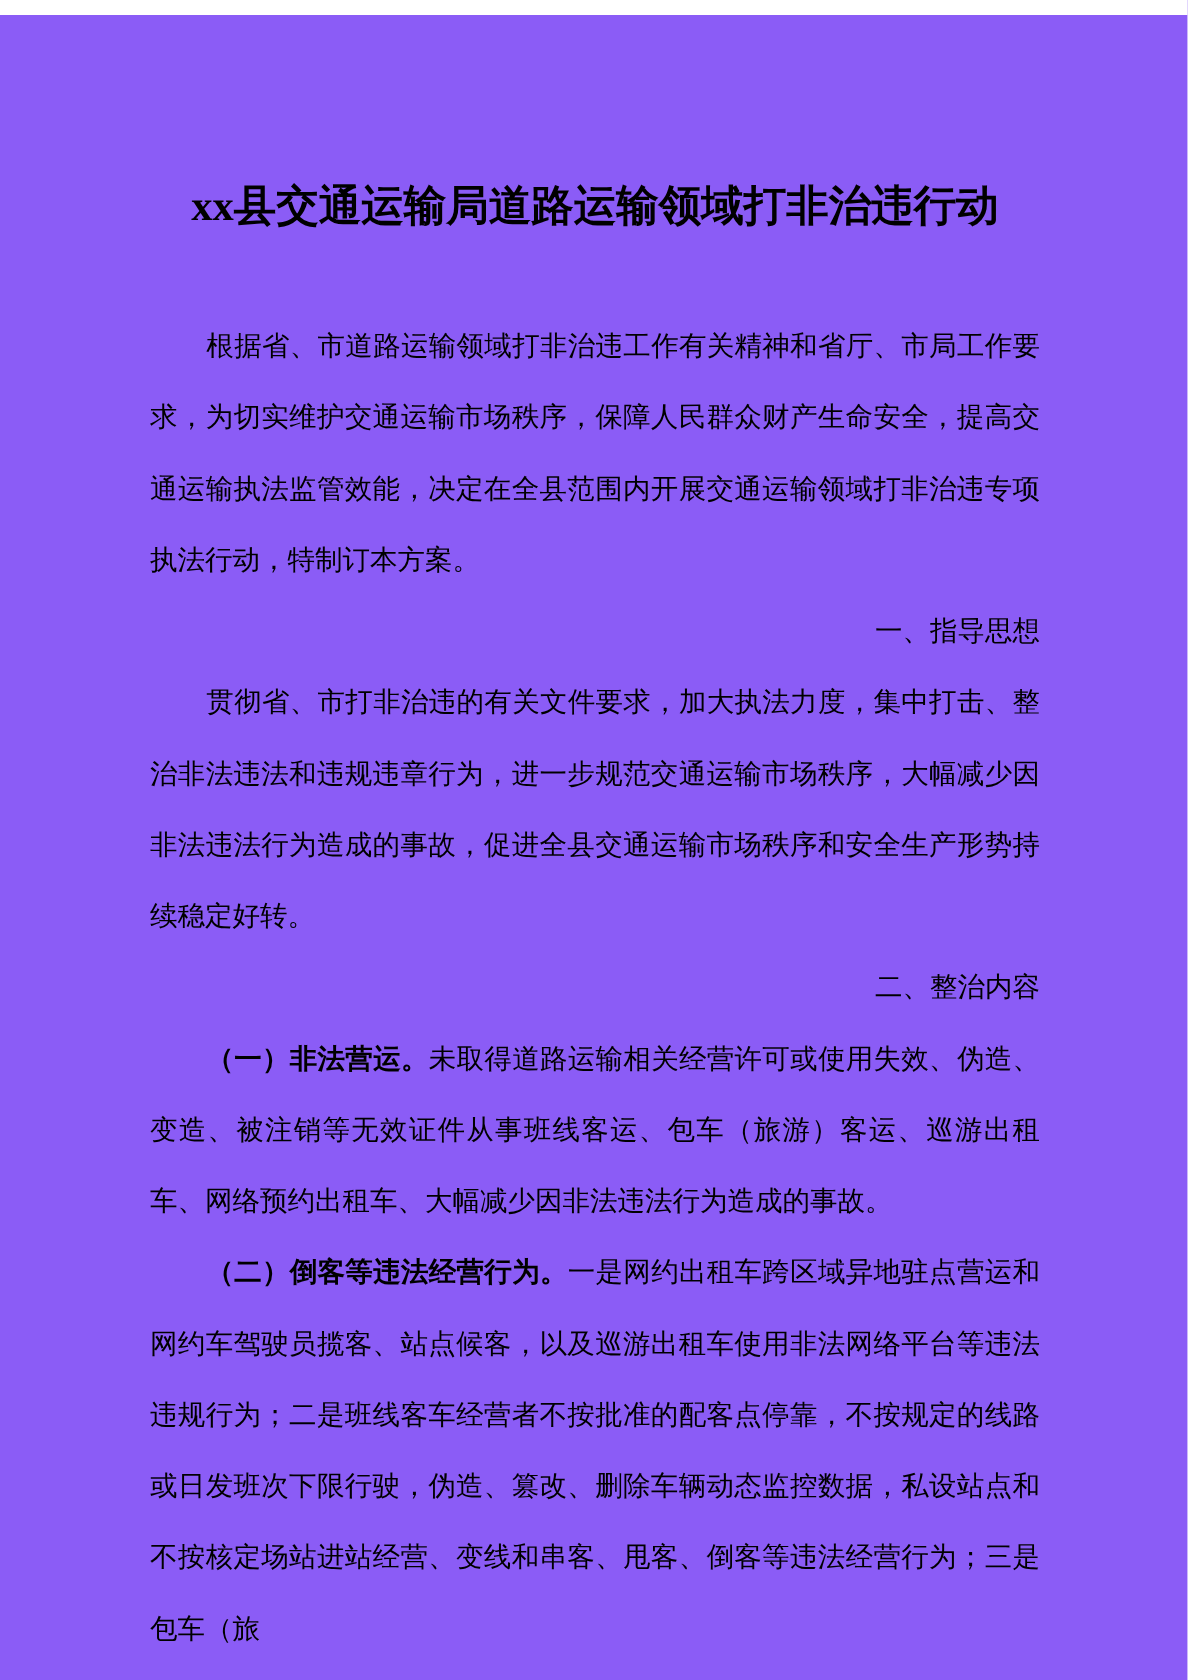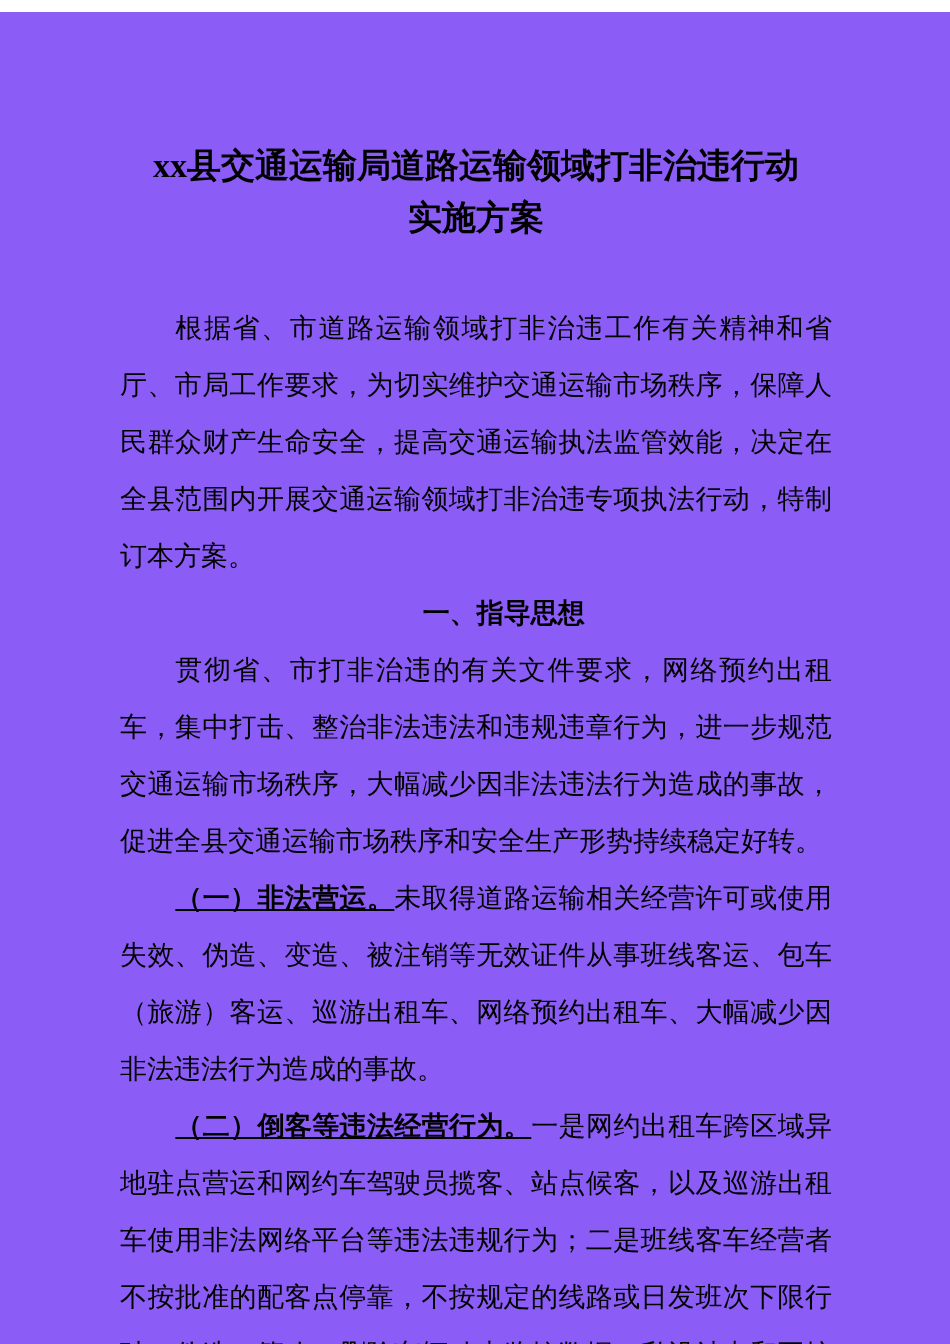--- a/index.html
+++ b/index.html
@@ -19,54 +19,53 @@
     font-size: 34px;
     font-weight: bold;
     text-align: center;
     line-height: 52px;
     font-family: "Liberation Serif", "DejaVu Serif", serif;
   }
   .doc-body {
     margin-top: 56px;
   }
   .para {
-    font-size: 27px;
+    font-size: 22px;
     line-height: 57px;
     text-align: justify;
     text-indent: 2.05em;
     word-break: break-all;
   }
   .para.heading {
-    font-weight: bold;
+    font-weight: normal;
     font-family: "Liberation Sans", "DejaVu Sans", sans-serif;
-    text-align: center;
+    text-align: right;
   }
   .lead {
     font-weight: bold;
-    text-decoration: underline;
   }
 </style>
 </head>
 <body>
 
 <div class="page">
 
   <div class="doc-title">
     <div>xx县交通运输局道路运输领域打非治违行动</div>
-    <div>实施方案</div>
   </div>
 
   <div class="doc-body">
 
     <p class="para">根据省、市道路运输领域打非治违工作有关精神和省厅、市局工作要求，为切实维护交通运输市场秩序，保障人民群众财产生命安全，提高交通运输执法监管效能，决定在全县范围内开展交通运输领域打非治违专项执法行动，特制订本方案。</p>
 
     <p class="para heading">一、指导思想</p>
 
-    <p class="para">贯彻省、市打非治违的有关文件要求，网络预约出租车，集中打击、整治非法违法和违规违章行为，进一步规范交通运输市场秩序，大幅减少因非法违法行为造成的事故，促进全县交通运输市场秩序和安全生产形势持续稳定好转。</p>
+    <p class="para">贯彻省、市打非治违的有关文件要求，加大执法力度，集中打击、整治非法违法和违规违章行为，进一步规范交通运输市场秩序，大幅减少因非法违法行为造成的事故，促进全县交通运输市场秩序和安全生产形势持续稳定好转。</p>
 
+    <p class="para heading">二、整治内容</p>
 
     <p class="para"><span class="lead">（一）非法营运。</span><span>未取得道路运输相关经营许可或使用失效、伪造、变造、被注销等无效证件从事班线客运、包车（旅游）客运、巡游出租车、网络预约出租车、大幅减少因非法违法行为造成的事故。</span></p>
 
     <p class="para"><span class="lead">（二）倒客等违法经营行为。</span><span>一是网约出租车跨区域异地驻点营运和网约车驾驶员揽客、站点候客，以及巡游出租车使用非法网络平台等违法违规行为；二是班线客车经营者不按批准的配客点停靠，不按规定的线路或日发班次下限行驶，伪造、篡改、删除车辆动态监控数据，私设站点和不按核定场站进站经营、变线和串客、甩客、倒客等违法经营行为；三是包车（旅</span></p>
 
   </div>
 
 </div>
 
 </body></html>

